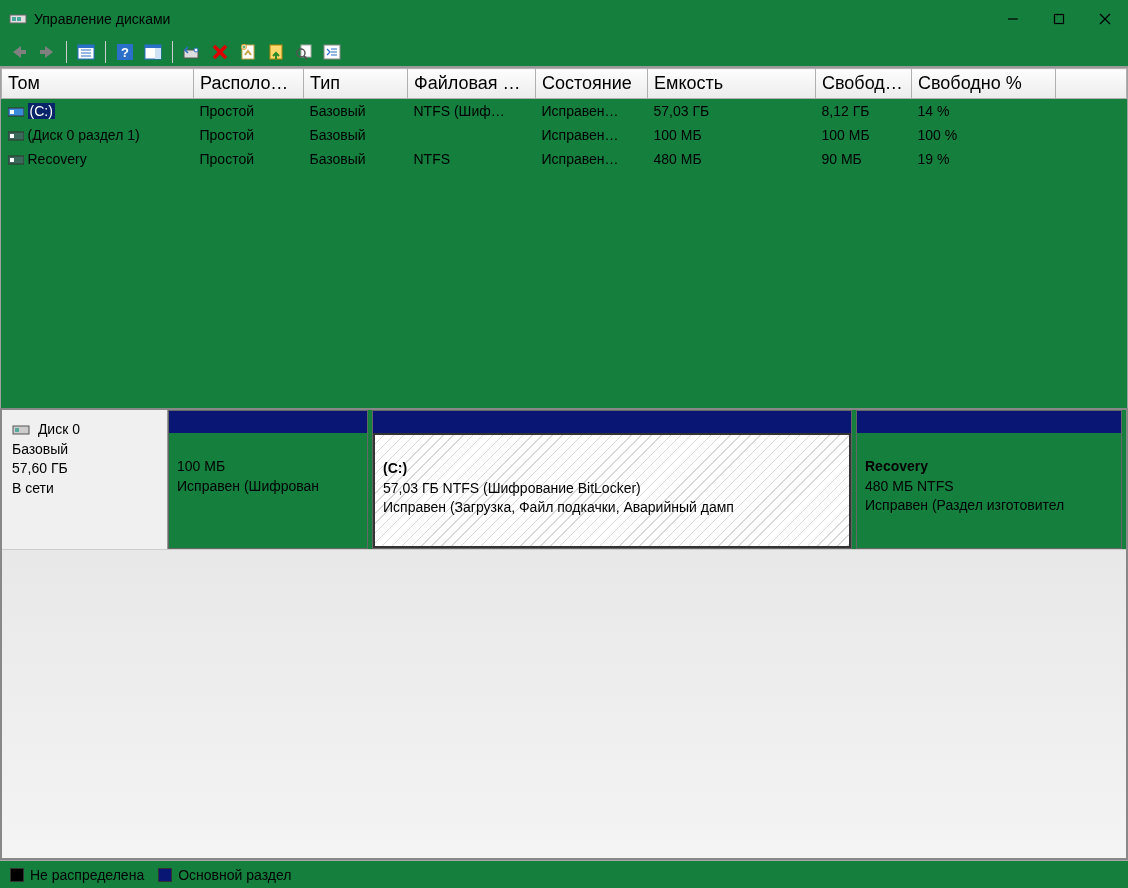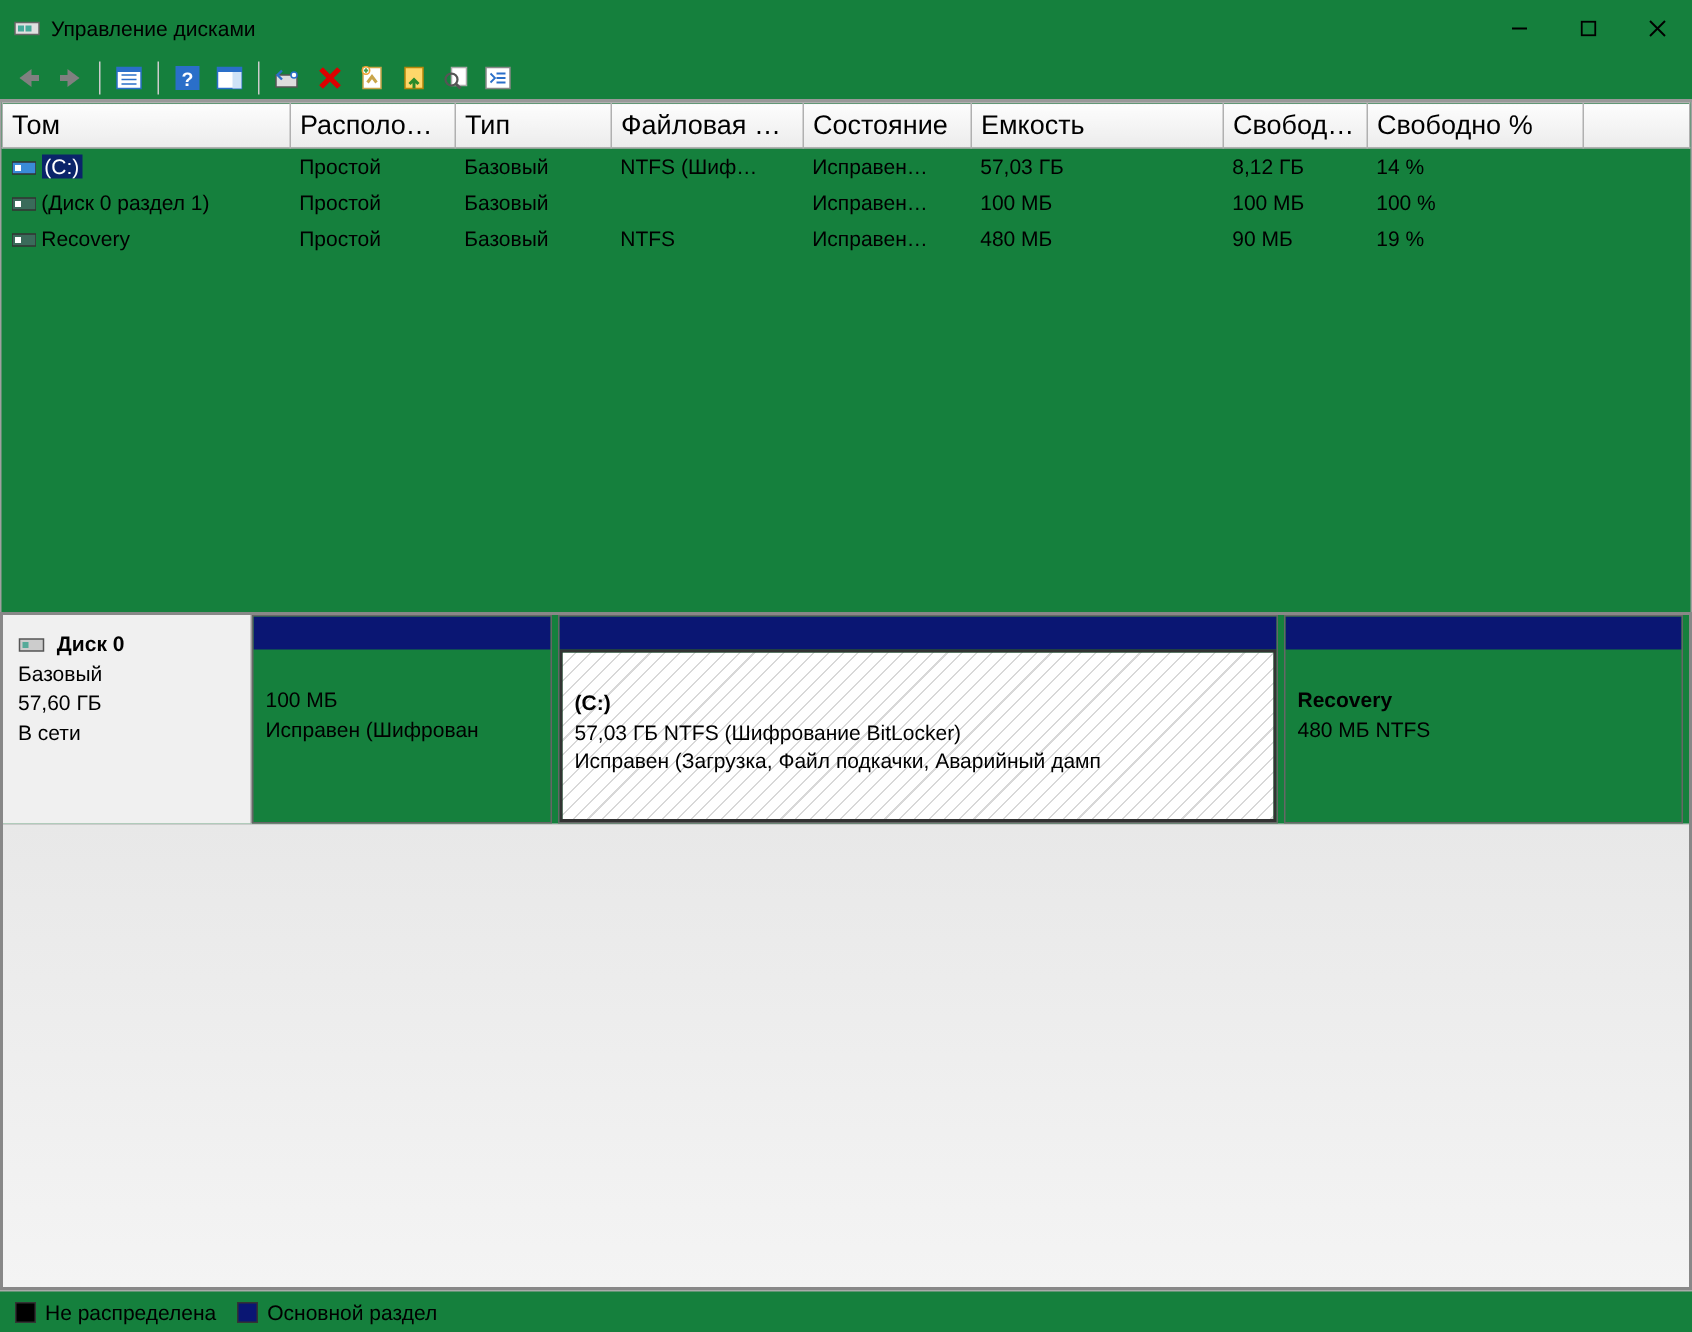--- a/index.html
+++ b/index.html
@@ -30,21 +30,21 @@
   .volume-table td.vol-name { display: flex; align-items: center; gap: 4px; }
   .vol-icon { width: 16px; height: 12px; display: inline-block; }
   .vol-selected { background: #0a246a; color: #fff; padding: 0 2px; }
 
   .table-area { flex: 0 0 340px; overflow: auto; border-left: 1px solid #a0a0a0; border-right: 1px solid #a0a0a0; }
 
   
   .graphical-area { border: 2px solid #888; margin: 0; flex: 1; display: flex; flex-direction: column; overflow: hidden; }
   .disk-row { display: flex; height: 140px; border-bottom: 1px solid #ccc; }
   .disk-label { width: 166px; padding: 10px 10px; background: #f0f0f0; border-right: 1px solid #999; }
-  .disk-label .disk-name { font-weight: 700; font-size: 14px; }
+  .disk-label .disk-name { font-weight: 400; font-size: 14px; }
   .disk-label .disk-icon { width: 18px; height: 14px; display: inline-block; margin-right: 4px; vertical-align: middle; }
   .disk-label div { font-size: 14px; line-height: 1.4; }
   .partitions { flex: 1; display: flex; gap: 4px; padding: 0; }
   .partition { display: flex; flex-direction: column; border: 1px solid #666; overflow: hidden; }
   .partition-header { height: 22px; background: #0a1673; }
   .partition-body { flex: 1; padding: 24px 8px 8px 8px; font-size: 14px; line-height: 1.4; overflow: hidden; white-space: nowrap; }
   .partition-body .pname { font-weight: 700; }
   .partition.selected .partition-body { 
     border: 2px solid #333;
     background-image: repeating-linear-gradient(135deg, #fff 0 6px, #d8d8d8 6px 7px);
@@ -279,20 +279,21 @@
                 <div class="pname">(C:)</div>
                 <div>57,03 ГБ NTFS (Шифрование BitLocker)</div>
                 <div>Исправен (Загрузка, Файл подкачки, Аварийный дамп</div>
               </div>
             </div>
             <div class="partition" style="width: 266px;">
               <div class="partition-header"></div>
               <div class="partition-body">
                 <div class="pname">Recovery</div>
                 <div>480 МБ NTFS</div>
+                <div>Исправен (Раздел изготовител</div>
               </div>
             </div>
           </div>
       </div>
     </div>
     <div class="graphical-rest"></div>
   </div>
 
   <div class="legend">
     <span class="legend-item">

